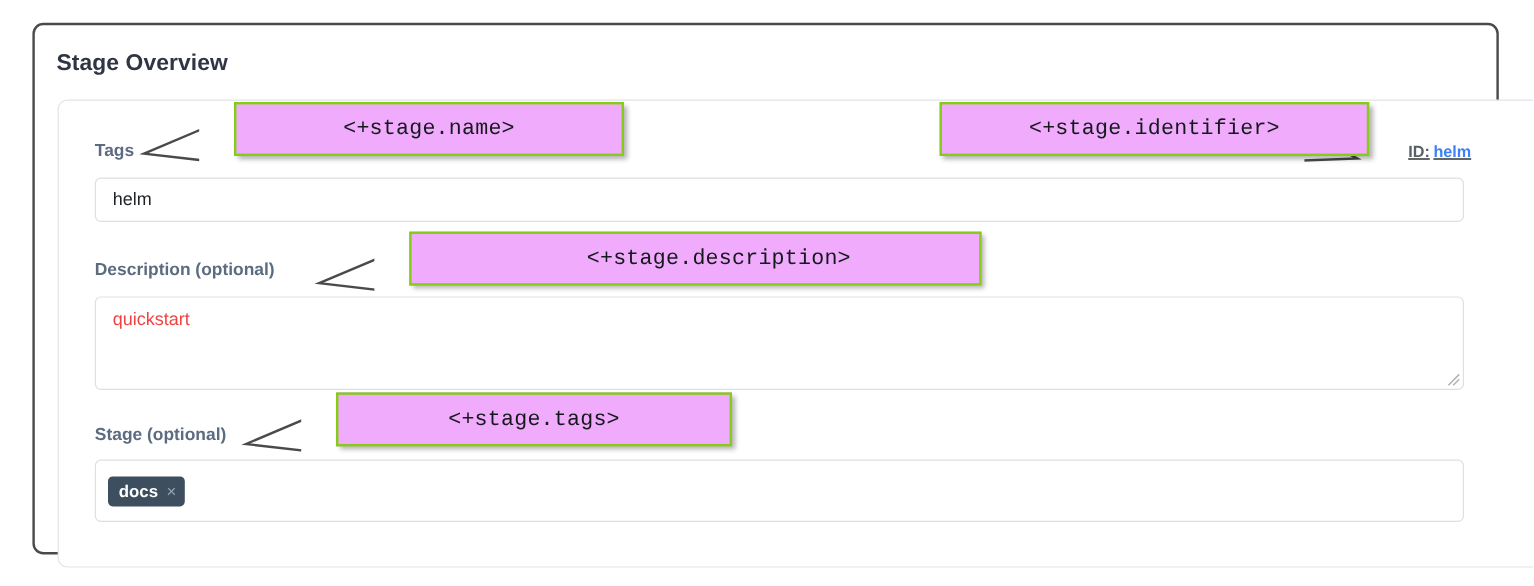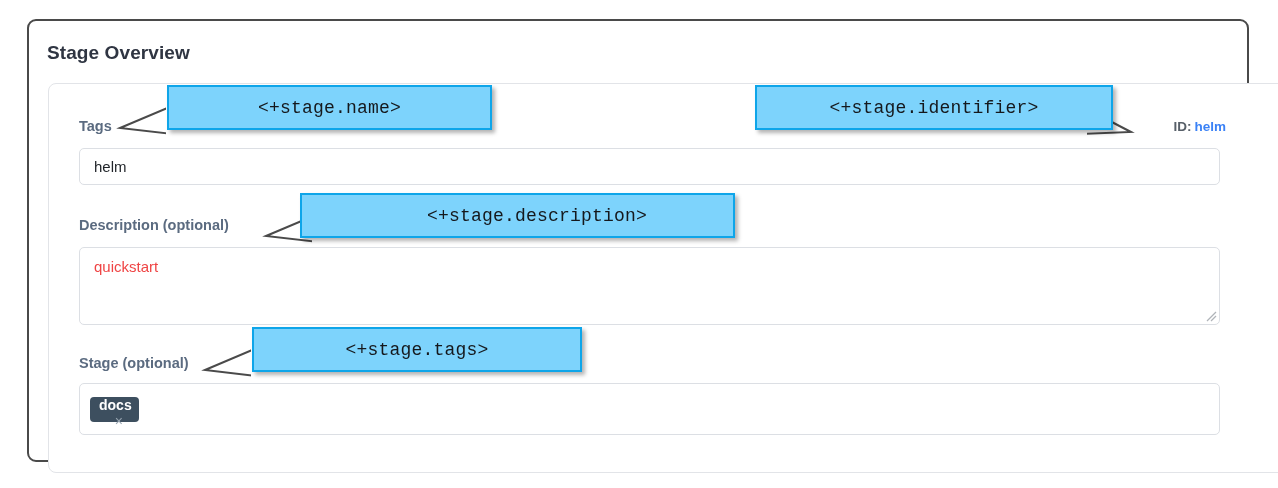--- a/index.html
+++ b/index.html
@@ -70,20 +70,21 @@
   .label-tags { left: 79px; top: 355px; }
 
   
   .id-row {
     position: absolute;
     right: 52px;
     top: 119px;
     font-size: 13.5px;
     font-weight: bold;
     white-space: nowrap;
+    text-decoration: underline;
   }
   .id-key { color: #586069; }
   .id-value {
     color: #3b82f6;
     text-decoration: none;
     margin-left: 3px;
   }
 
   
   .text-input {
@@ -155,57 +156,57 @@
   .tag-chip {
     display: inline-flex;
     align-items: center;
     background: #3d4f5f;
     border-radius: 4px;
     height: 25px;
     padding: 0 7px 0 9px;
     color: #ffffff;
     font-size: 14px;
     font-weight: bold;
-    flex-direction: column;
   }
   .tag-chip-label { color: #ffffff; }
   .tag-chip-remove {
     color: #97a4b0;
     font-size: 14px;
     font-weight: normal;
     margin-left: 7px;
     cursor: pointer;
   }
 
   
   .callout {
     position: absolute;
-    background: #7dd3fc;
-    border: 2px solid #0ea5e9;
+    background: #f0abfc;
+    border: 2px solid #84cc16;
     box-sizing: border-box;
     font-family: "Liberation Mono", monospace;
     font-size: 18px;
     color: #15181c;
     display: flex;
     align-items: center;
     justify-content: center;
     box-shadow: 3px 3px 4px rgba(0,0,0,0.30);
     white-space: nowrap;
     letter-spacing: 0.2px;
+    margin-left: 28px;
   }
 
   
   .tail {
     position: absolute;
     overflow: visible;
   }
 
   .callout-name        { left: 167px; top: 85px;  width: 325px; height: 45px; }
   .callout-identifier  { left: 755px; top: 85px;  width: 358px; height: 45px; }
-  .callout-description { left: 300px; top: 193px; width: 435px; height: 45px; padding-left: 39px; }
+  .callout-description { left: 313px; top: 193px; width: 477px; height: 45px; padding-left: 39px; }
   .callout-tags        { left: 252px; top: 327px; width: 330px; height: 45px; }
 </style>
 </head>
 <body>
 
 <div id="screenshot">
 
   <div class="outer-frame"></div>
 
   <div class="page-title">Stage Overview</div>

